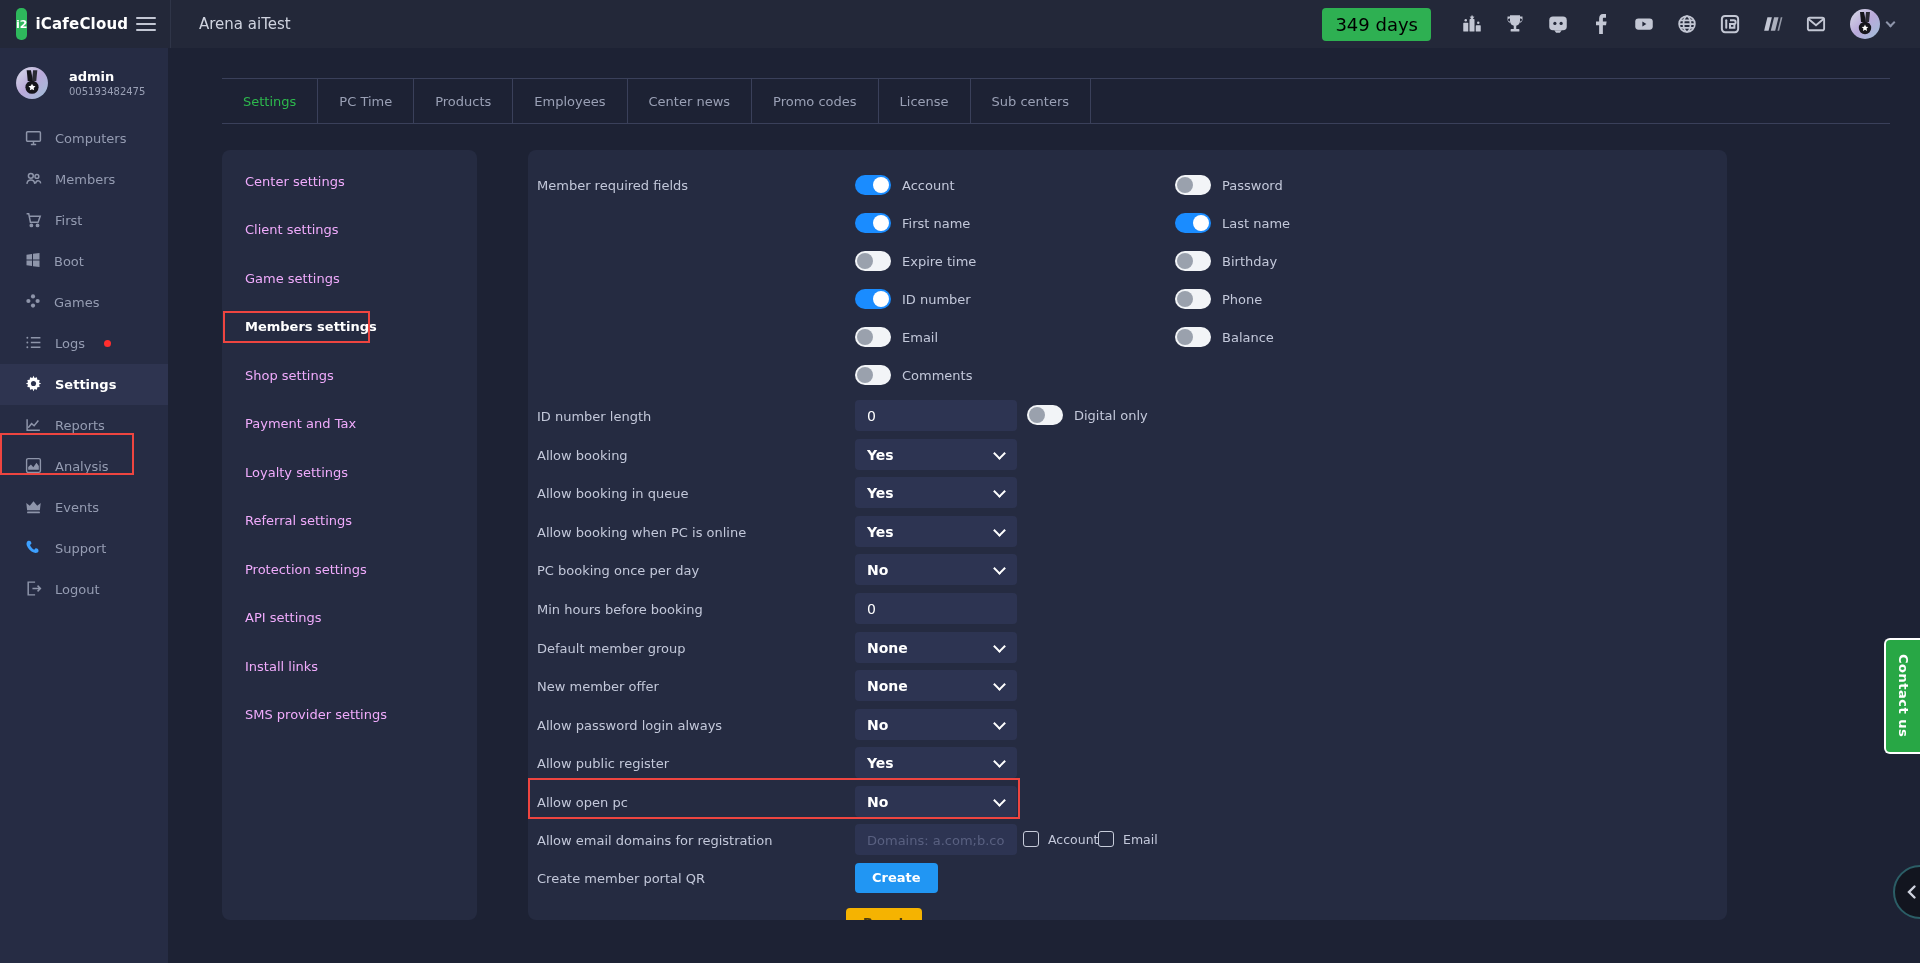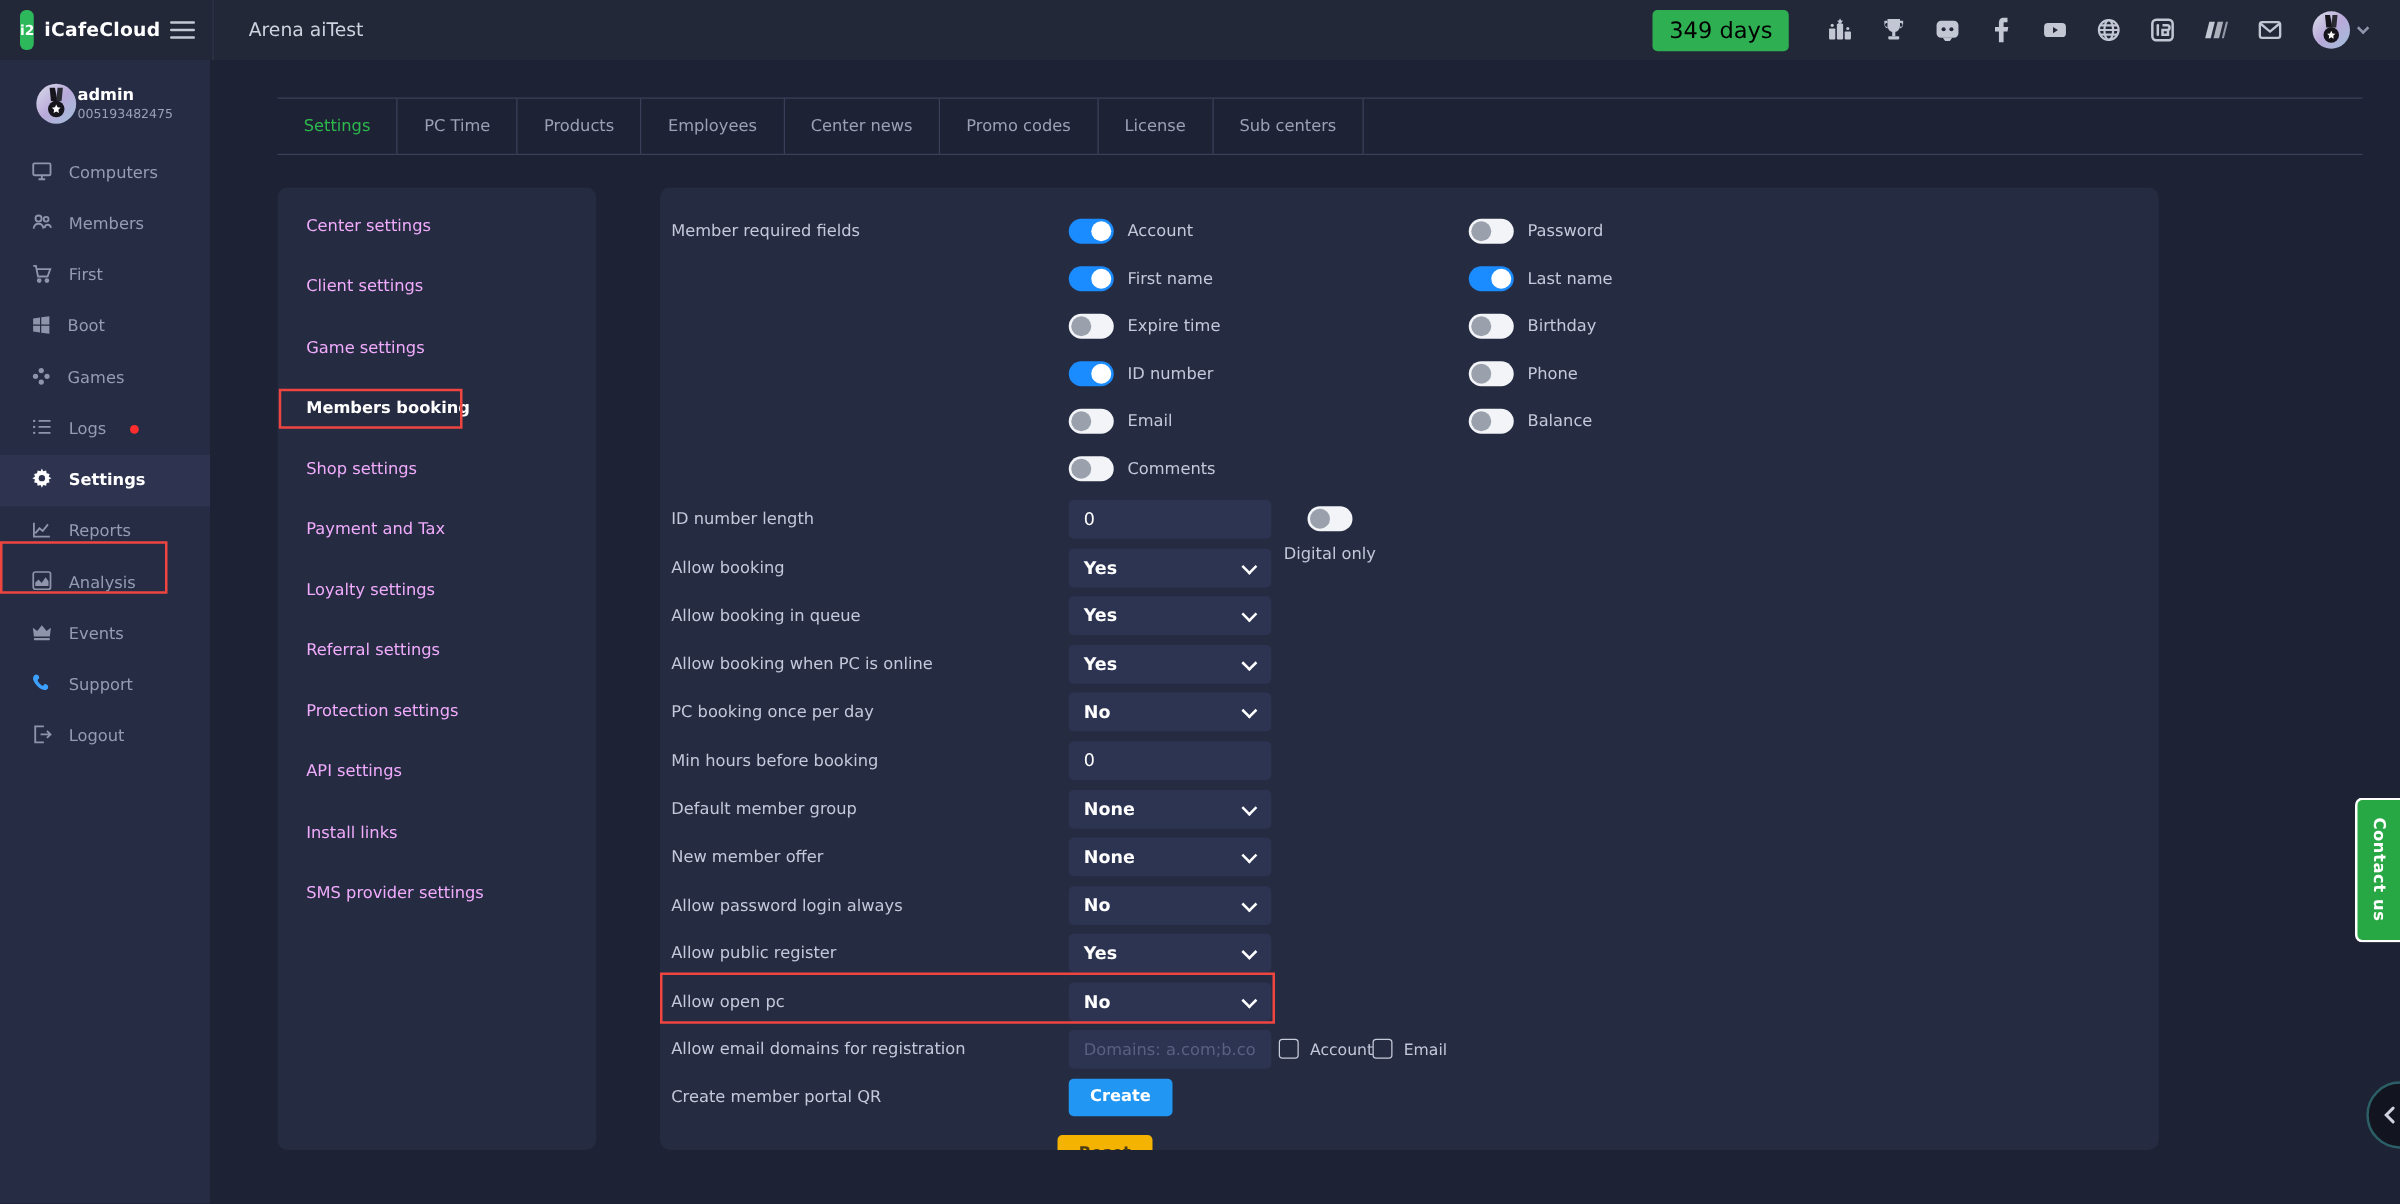--- a/index.html
+++ b/index.html
@@ -17,21 +17,21 @@
   .center-name { color:#cfd3df; font-size:15px; padding-left:28px; }
   .topbar-right { margin-left:auto; display:flex; align-items:center; gap:23px; padding-right:26px; }
   .days-badge { background:#2eb052; color:#000000; font-size:18px; border-radius:4px; padding:6px 13px; margin-right:8px; cursor:pointer;margin-left:15px; }
   .tico { width:20px; height:20px; display:inline-flex; align-items:center; justify-content:center; color:#c3c7d4; cursor:pointer; }
   .tico svg { display:block; }
   .avatar-wrap { display:flex; align-items:center; gap:6px; cursor:pointer; }
   .caret { width:7px; height:7px; border-right:2px solid #8e95aa; border-bottom:2px solid #8e95aa; transform:rotate(45deg); margin-top:-4px; }
 
   
   .sidebar { position:absolute; left:0; top:48px; width:168px; bottom:0; background:#262c44; z-index:4; }
-  .user { display:flex; align-items:center; gap:0; padding:16px 0 16px 28px; height:70px; }
+  .user { display:flex; align-items:center; gap:20px; padding:16px 0 16px 15px; height:70px; }
   .user-name { color:#fff; font-weight:bold; font-size:13px; }
   .user-id { color:#9aa0b5; font-size:10px; margin-top:2px; }
   .snav { position:relative; }
   .sitem { height:41px; display:flex; align-items:center; padding-left:25px; gap:13px; color:#959cb2; font-size:13px; cursor:pointer; position:relative; }
   .sitem svg { flex:0 0 auto; }
   .sitem.active { background:#2e3450; color:#fff; font-weight:bold; }
   .dot { width:7px; height:7px; border-radius:50%; background:#ff2e2e; margin-left:6px; }
   .hl-settings { position:absolute; left:0; top:315px; width:134px; height:42px; border:2px solid #ee4540; pointer-events:none; }
 
   
@@ -59,21 +59,21 @@
   .tlabel { color:#c3c8da; font-size:13px; white-space:nowrap; }
 
   
   .frow { position:absolute; left:9px; right:9px; height:31px; }
   .flabel { position:absolute; left:0; top:50%; transform:translateY(-50%); color:#c3c8da; font-size:13px; white-space:nowrap; }
   .fcontrol { position:absolute; left:318px; top:0; width:162px; height:31px; border-radius:4px; background:#2d3452; border:none; color:#fff; }
   .finput { padding:0 12px; font-size:14px; font-family:"DejaVu Sans", sans-serif; outline:none; }
   .finput::placeholder { color:#596080; font-size:13px; }
   .fselect { display:flex; align-items:center; padding:0 12px; font-size:14px; font-weight:bold; cursor:pointer; }
   .fselect::after { content:""; position:absolute; right:13px; top:10px; width:7px; height:7px; border-right:2px solid #fff; border-bottom:2px solid #fff; transform:rotate(45deg); }
-  .inline-extra { position:absolute; left:490px; top:5px;flex-direction:column; }
+  .inline-extra { position:absolute; left:490px; top:5px; }
   .cbgroup { position:absolute; top:7px; display:flex; align-items:center; gap:9px; }
   .cb { width:16px; height:16px; border:1.5px solid #c7ccda; border-radius:3px; background:transparent; cursor:pointer; flex:0 0 auto; }
   .cblabel { color:#c3c8da; font-size:12.5px; }
   .btn { position:absolute; left:318px; height:30px; line-height:30px; padding:0 17px; border:none; border-radius:4px; font-size:13px; font-weight:bold; cursor:pointer; font-family:"DejaVu Sans", sans-serif; }
   .btn-create { top:0; background:#2196f3; color:#fff; }
   .btn-reset { background:#f5b301; color:#4a3c12; }
   .hl-openpc { position:absolute; left:0; top:628px; width:492px; height:41px; border:2px solid #ee4540; pointer-events:none; }
 
   
   .contact { position:absolute; right:0; top:638px; width:36px; height:116px; background:#28a745; border:2px solid #fff; border-right:none; border-radius:6px 0 0 6px; display:flex; align-items:center; justify-content:center; writing-mode:vertical-rl; color:#fff; font-weight:bold; font-size:13px; letter-spacing:.5px; cursor:pointer; z-index:6; }
@@ -321,21 +321,21 @@
         </div>
       <div class="tab">
           <span>Sub centers</span>
         </div>
     </div>
 
     <div class="panel settings-nav">
       <div class="snav-item">Center settings</div>
       <div class="snav-item">Client settings</div>
       <div class="snav-item">Game settings</div>
-      <div class="snav-item active">Members booking</div>
+      <div class="snav-item active">Members settings</div>
       <div class="snav-item">Shop settings</div>
       <div class="snav-item">Payment and Tax</div>
       <div class="snav-item">Loyalty settings</div>
       <div class="snav-item">Referral settings</div>
       <div class="snav-item">Protection settings</div>
       <div class="snav-item">API settings</div>
       <div class="snav-item">Install links</div>
       <div class="snav-item">SMS provider settings</div>
       <div class="hl-members"></div>
     </div>

